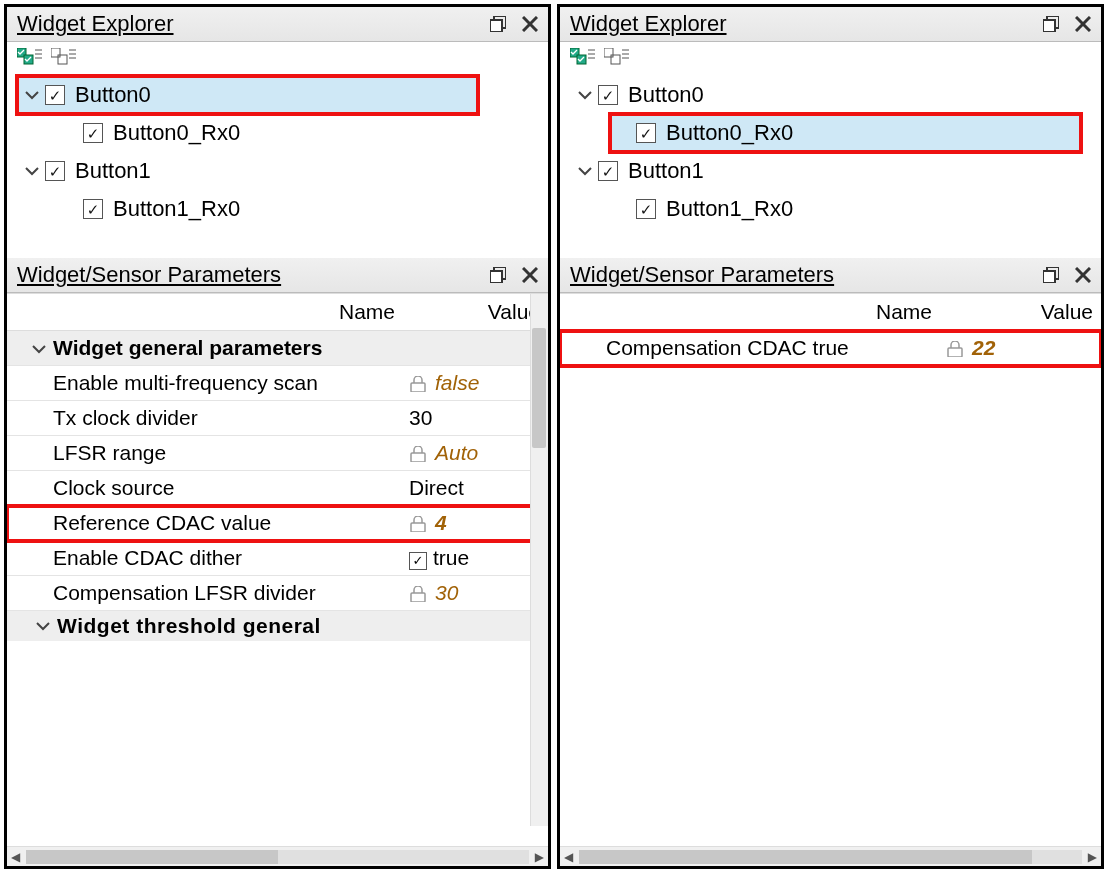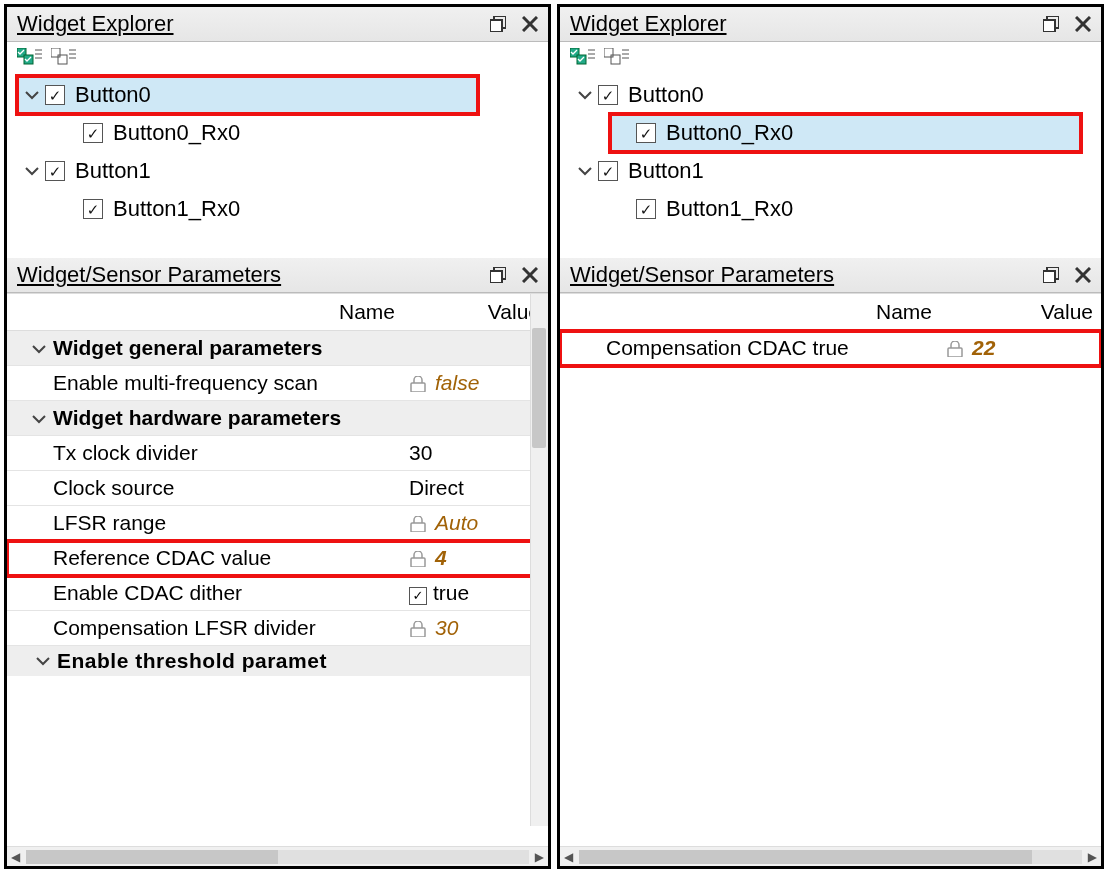--- a/index.html
+++ b/index.html
@@ -255,39 +255,33 @@
                   <use href="#svg-caret-down"></use>
                 </svg><span>Widget general parameters</span></td>
           <td></td>
         </tr>
         <tr>
           <td class="param-name">Enable multi-frequency scan</td>
           <td class="param-val locked"><span class="lock-ico"><svg width="18" height="16">
                     <use href="#svg-lock"></use>
                   </svg></span><span>false</span></td>
         </tr>
-        <tr class="section">
-          <td class="caret-cell" colspan="1"><svg width="16" height="14" style="vertical-align:-1px;margin-right:6px">
-                  <use href="#svg-caret-down"></use>
-                </svg><span>Widget hardware parameters</span></td>
-          <td></td>
-        </tr>
         <tr>
           <td class="param-name">Tx clock divider</td>
           <td class="param-val">30</td>
-        </tr>
-        <tr>
-          <td class="param-name">Clock source</td>
-          <td class="param-val">Direct</td>
         </tr>
         <tr>
           <td class="param-name">LFSR range</td>
           <td class="param-val locked"><span class="lock-ico"><svg width="18" height="16">
                     <use href="#svg-lock"></use>
                   </svg></span><span>Auto</span></td>
+        </tr>
+        <tr>
+          <td class="param-name">Clock source</td>
+          <td class="param-val">Direct</td>
         </tr>
         <tr class="red-box">
           <td class="param-name">Reference CDAC value</td>
           <td class="param-val locked bold"><span class="lock-ico"><svg width="18" height="16">
                     <use href="#svg-lock"></use>
                   </svg></span><span>4</span></td>
         </tr>
         <tr>
           <td class="param-name">Enable CDAC dither</td>
           <td class="param-val"><span class="chkcell"></span><span>true</span></td>
@@ -297,21 +291,21 @@
           <td class="param-val locked"><span class="lock-ico"><svg width="18" height="16">
                     <use href="#svg-lock"></use>
                   </svg></span><span>30</span></td>
         </tr>
       </tbody>
         </table>
       <div class="cutoff">
         <svg width="16" height="14" style="margin-right:6px">
             <use href="#svg-caret-down"></use>
           </svg>
-        <span style="filter:blur(0.4px);letter-spacing:0.5px">Enable threshold paramet</span>
+        <span style="filter:blur(0.4px);letter-spacing:0.5px">Widget threshold general</span>
       </div>
       <div class="vscroll-fake">
           <div class="vscroll-thumb"></div>
         </div>
     </div>
     <div class="hscroll-fake">
       <span class="arrow">◀</span>
       <div class="hscroll-track">
           <div class="hscroll-thumb" style="width:50%"></div>
         </div>

